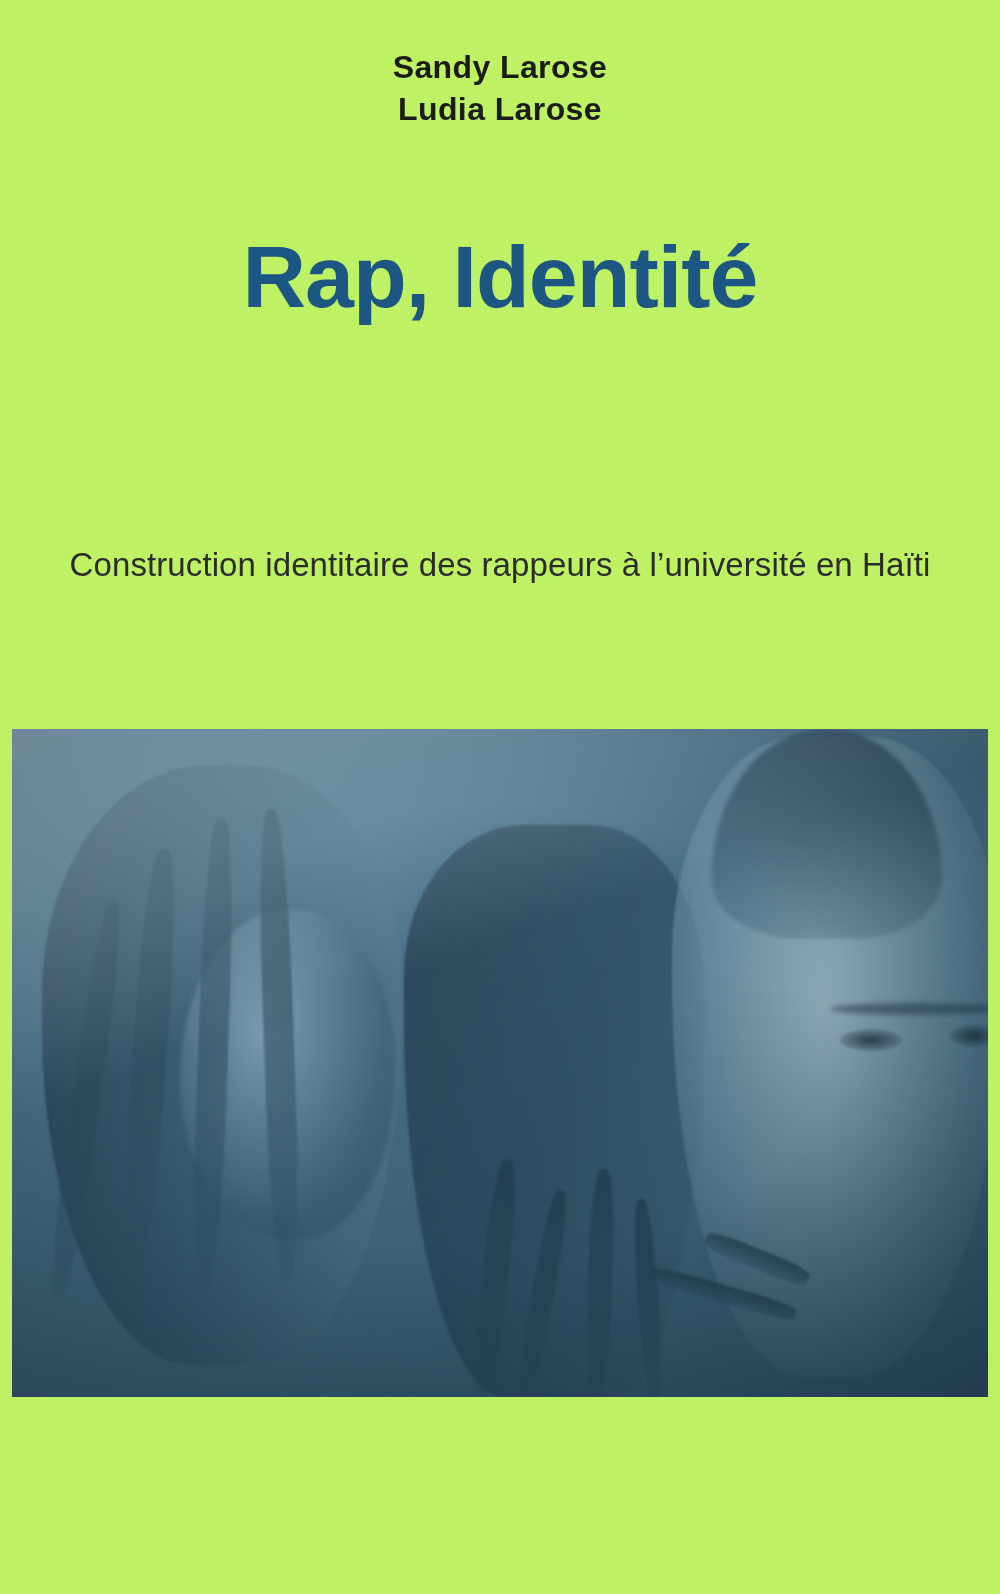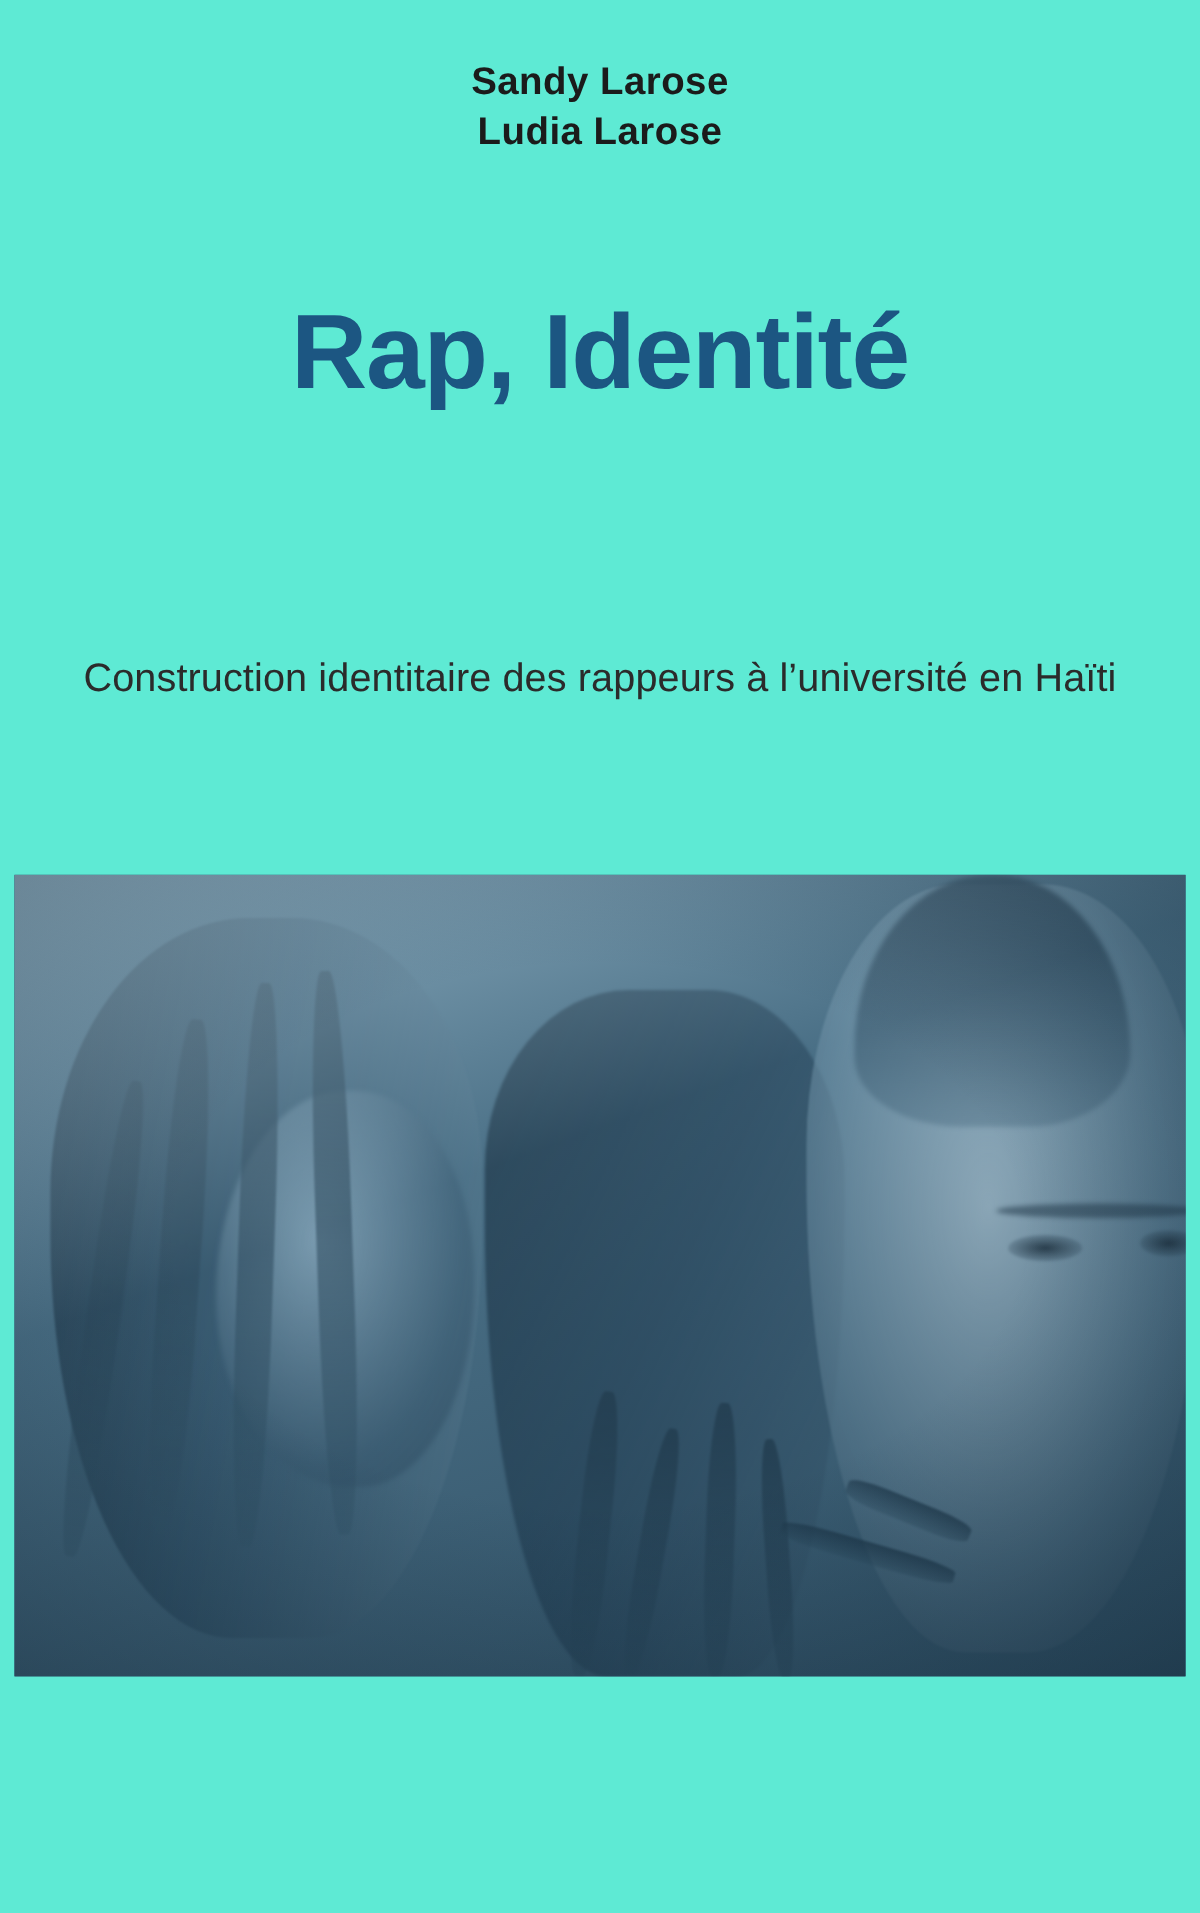--- a/index.html
+++ b/index.html
@@ -11,21 +11,21 @@
     width: 1000px;
     height: 1594px;
     position: relative;
     font-family: "Liberation Sans", sans-serif;
     overflow: hidden;
   }
 
   .cover {
     position: absolute;
     inset: 0;
-    background: #5eead4;
+    background: #bef264;
   }
 
   
   .authors {
     position: absolute;
     top: 46px;
     left: 0;
     width: 100%;
     text-align: center;
     color: #1b1b1b;
@@ -33,21 +33,21 @@
   .author-line {
     font-size: 32px;
     font-weight: bold;
     letter-spacing: 0.4px;
     line-height: 1.32;
   }
 
   
   .title-block {
     position: absolute;
-    top: 238px;
+    top: 222px;
     left: 0;
     width: 100%;
     text-align: center;
     color: #1c5682;
   }
   .title-line {
     font-size: 88px;
     font-weight: bold;
     line-height: 1.24;
     letter-spacing: -1px;

